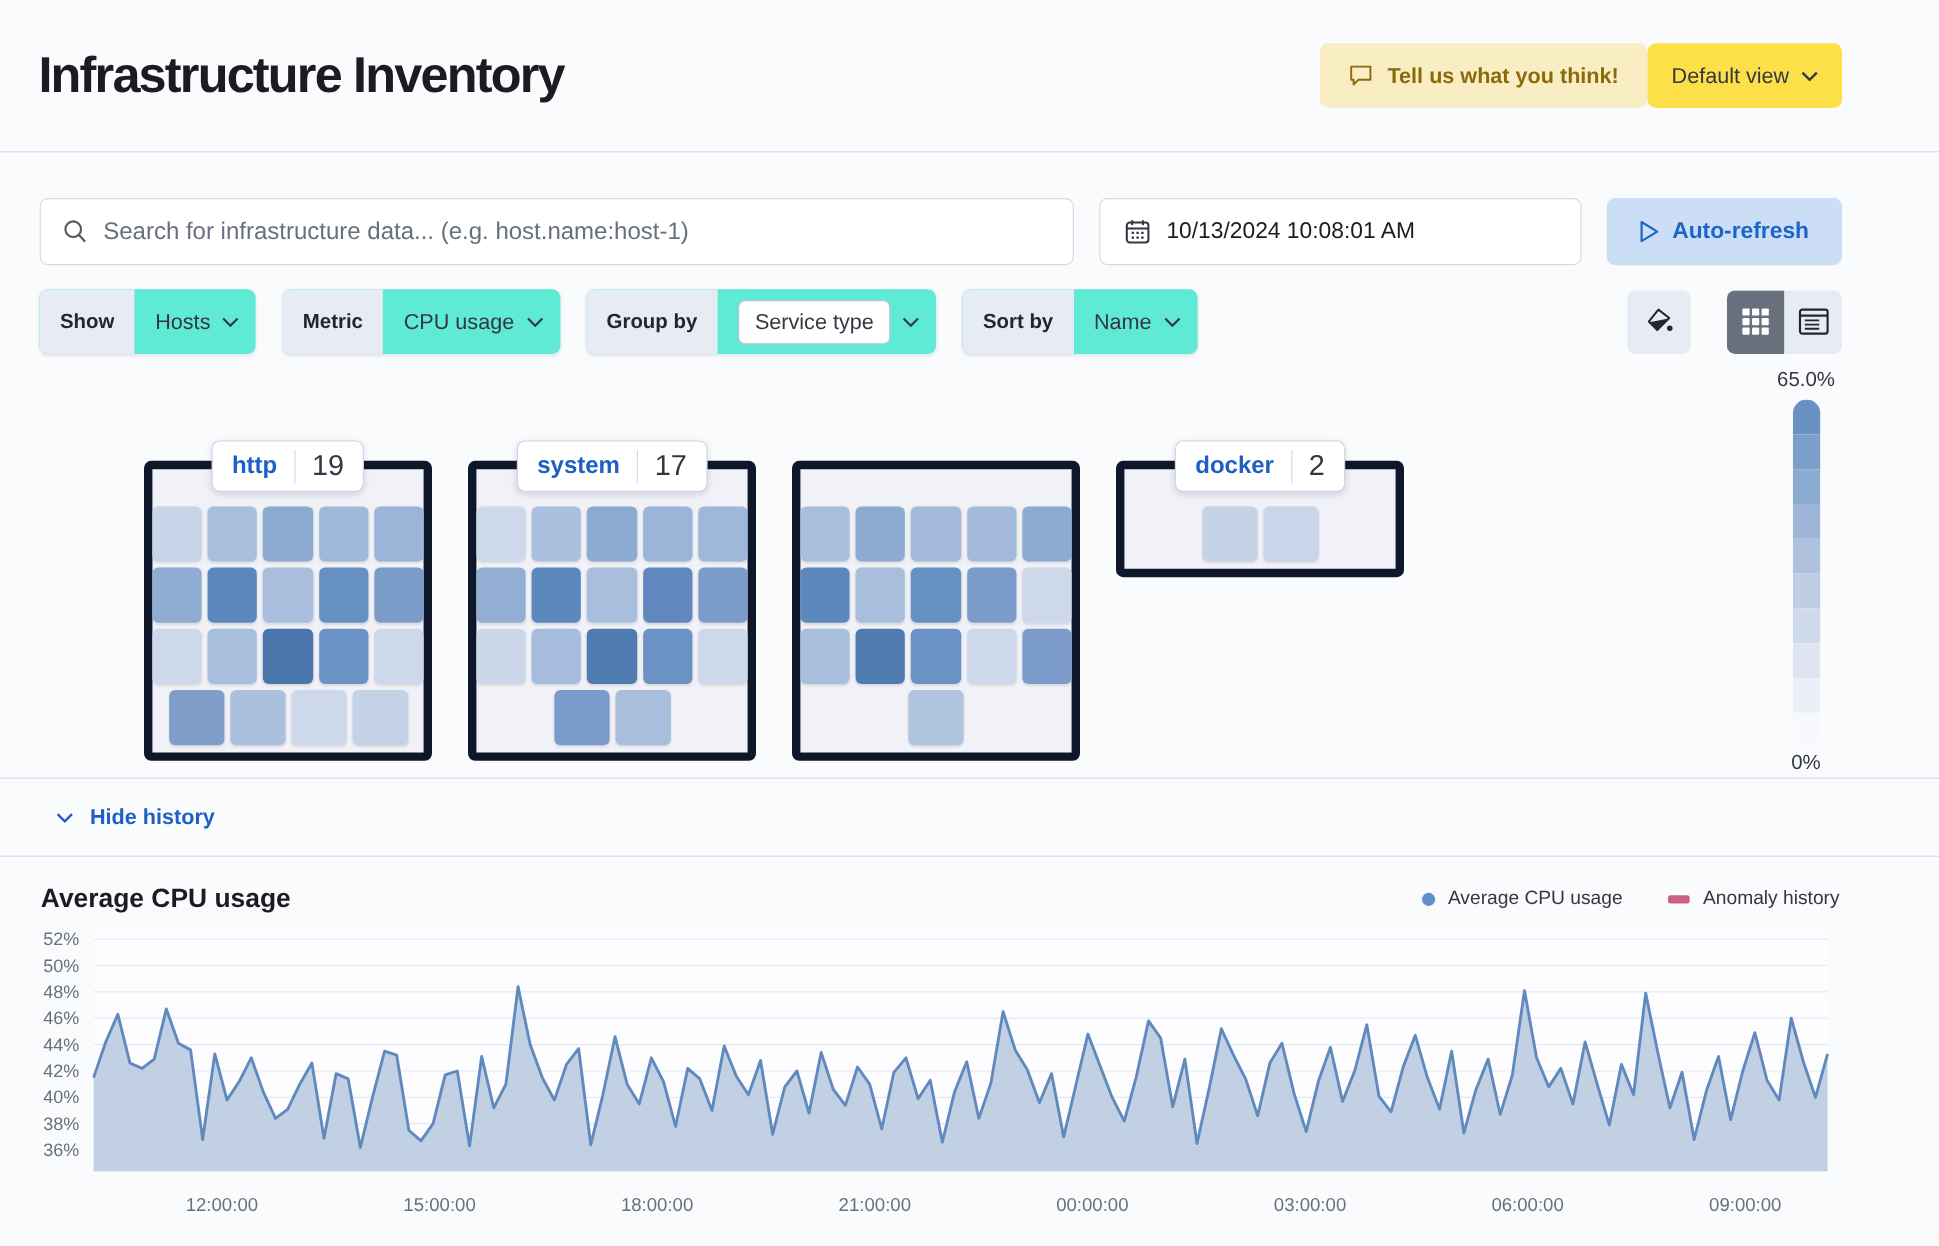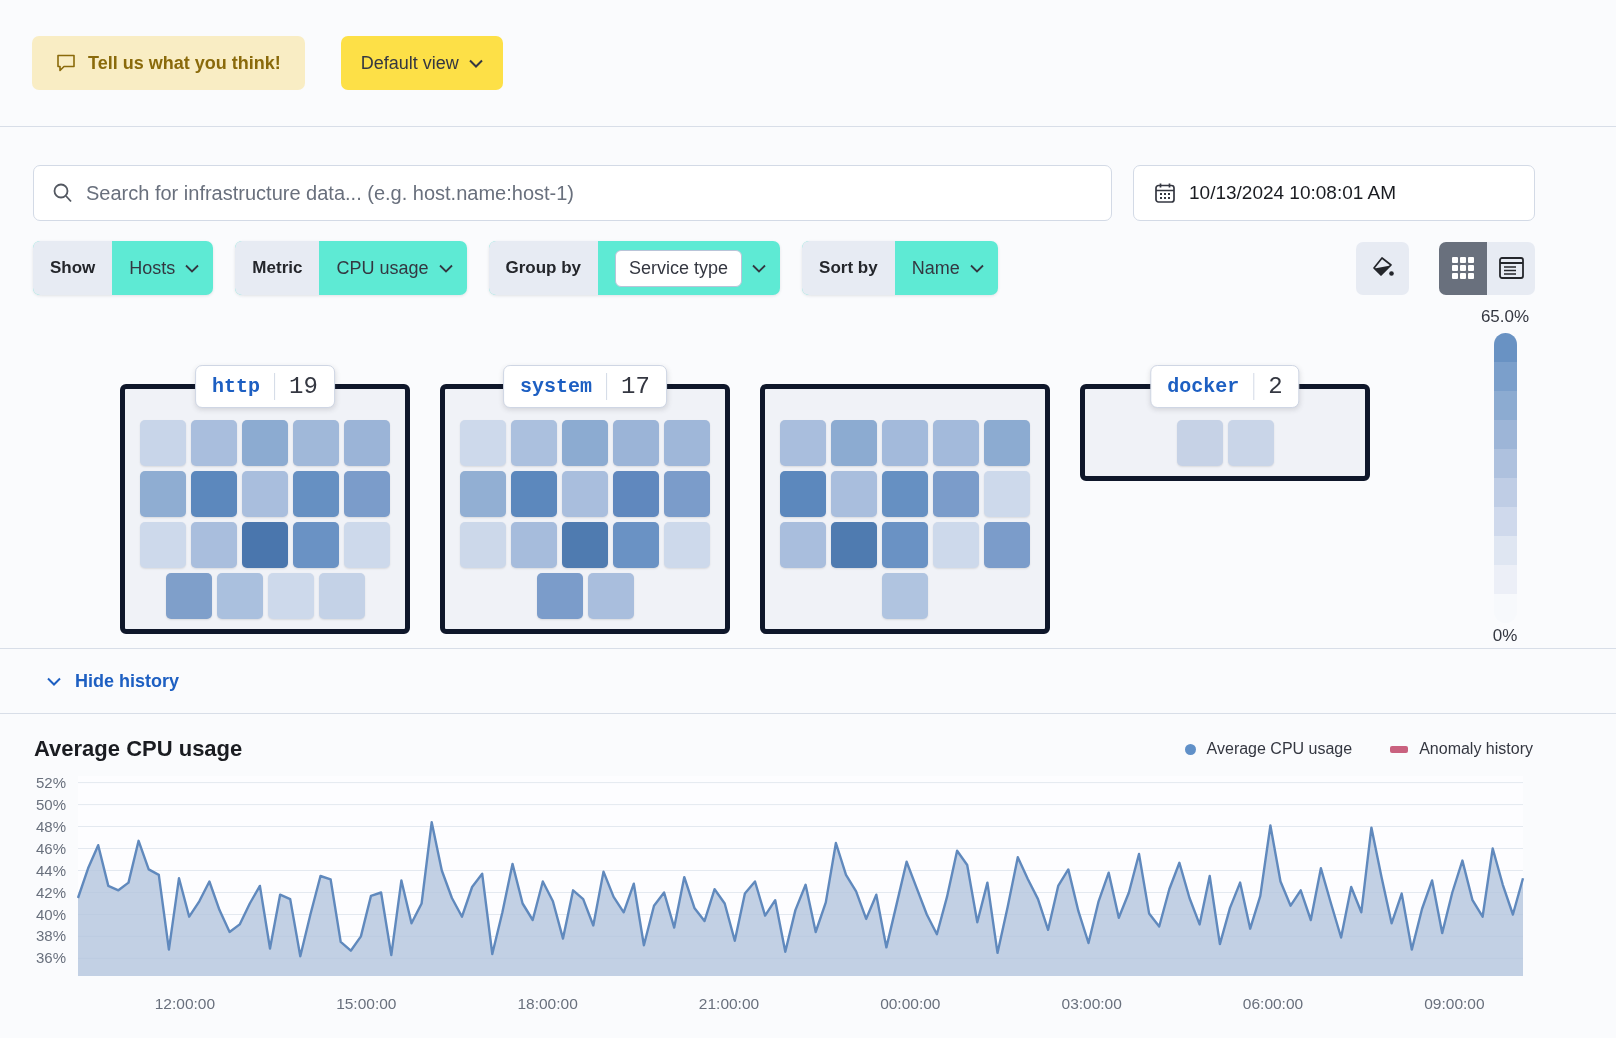--- a/index.html
+++ b/index.html
@@ -3,21 +3,21 @@
 <meta charset="utf-8">
 <style>
   * { box-sizing: border-box; margin: 0; padding: 0; }
   html,body { width:1616px; height:1038px; overflow:hidden; }
   body { background:#fafbfd; font-family:"Liberation Sans", sans-serif; color:#343741; }
 
   
   .page-header { height:127px; display:flex; align-items:center; justify-content:space-between;
     padding:0 81px 0 32px; border-bottom:1px solid #d8dee8; }
   .page-title { font-size:42px; font-weight:700; letter-spacing:-1.5px; color:#1a1c21; }
-  .header-actions { display:flex; gap:36px; align-items:center; }
+  .header-actions { display:flex; align-items:center; }
   .btn { border:none; cursor:pointer; border-radius:7px; display:inline-flex; align-items:center;
     gap:10px; font-family:inherit; font-size:18px; }
   .feedback-btn { background:#f9edc4; color:#8a6a0b; font-weight:600; height:54px; padding:0 24px; }
   .view-btn { background:#fde047; color:#343741; font-weight:500; height:54px; padding:0 20px;text-align:right; }
 
   
   .toolbar-row { margin:38px 81px 0 33px; display:flex; gap:21px; }
   .search-box { flex:1; height:56px; background:#fff; border:1px solid #d3dae6; border-radius:7px;
     display:flex; align-items:center; padding:0 18px; gap:12px; }
   .search-box input { border:none; outline:none; flex:1; font-size:20px; font-family:inherit; color:#343741; background:transparent; }
@@ -40,22 +40,22 @@
   .icon-btn { width:53px; height:53px; border-radius:7px; background:#e7ebf3; border:none; cursor:pointer;
     display:flex; align-items:center; justify-content:center; }
   .segmented { display:flex; border-radius:7px; overflow:hidden; margin-left:8px; }
   .segment { width:48px; height:53px; display:flex; align-items:center; justify-content:center; border:none; cursor:pointer; }
   .segment.selected { background:#69707d; }
   .segment.unselected { background:#e7ebf3; }
 
   
   .waffle-section { position:relative; height:345px; margin-top:8px; }
   .groups { display:flex; gap:30px; align-items:flex-start; margin-left:120px; padding-top:81px; }
-  .group-card { position:relative; width:290px; background:#f0f2f7; border:5px solid #0f172a;
-    border-radius:6px;font-family:Liberation Mono, monospace; }
+  .group-card { position:relative; width:240px; background:#f0f2f7; border:7px solid #0f172a;
+    border-radius:6px; }
   .group-badge { position:absolute; top:-24px; left:50%; transform:translateX(-50%); height:43px;
     background:#fff; border:1px solid #cfd6e4; border-radius:7px; box-shadow:0 2px 5px rgba(52,55,65,.15);
     display:flex; align-items:center; padding:0 16px; white-space:nowrap; cursor:pointer; }
   .group-name { color:#1d5fc2; font-weight:700; font-size:20px; }
   .group-count { color:#343741; font-size:24px; border-left:1px solid #d3dae6; margin-left:14px; padding-left:14px; }
   .tile-rows { padding-top:31px; }
   .tile-row { display:flex; justify-content:center; gap:5px; margin-bottom:5px; }
   .tile { width:46px; height:46px; border-radius:5px; box-shadow:0 1px 2px rgba(0,0,0,.10); cursor:pointer; }
 
   .color-legend { position:absolute; top:4px; right:66px; width:90px; display:flex; flex-direction:column; align-items:center; }
@@ -76,20 +76,21 @@
   .chart-legend { display:flex; gap:38px; align-items:center; }
   .legend-item { display:flex; align-items:center; gap:11px; font-size:16px; color:#343741; }
   .legend-dot { width:11px; height:11px; border-radius:50%; }
   .legend-swatch { width:18px; height:7px; border-radius:2px; }
   .chart-wrap { margin-top:4px; }
 </style>
 </head>
 <body>
 
 <header class="page-header">
+  <h1 class="page-title">Infrastructure Inventory</h1>
   <div class="header-actions">
     <button class="btn feedback-btn">
       <svg class="ic" width="22" height="20" viewBox="0 0 22 20" fill="none" stroke="#8a6a0b" stroke-width="1.6">
         <path d="M2 2.5 h16 v11 h-10 l-4 4 v-4 h-2 z" stroke-linejoin="round"></path>
       </svg>
       <span>Tell us what you think!</span>
     </button>
     <button class="btn view-btn">
       <span>Default view</span>
       <svg class="chev" viewBox="0 0 14 9" fill="none" stroke="#343741" stroke-width="2">
@@ -108,20 +109,26 @@
     <input type="text" placeholder="Search for infrastructure data... (e.g. host.name:host-1)" style="">
   </div>
   <div class="date-picker">
     <svg width="22" height="22" viewBox="0 0 22 22" fill="none" stroke="#343741" stroke-width="1.7">
       <rect x="2" y="3.5" width="18" height="16.5" rx="2.5"></rect>
         <path d="M2 8.5 h18 M6.5 1.5 v4 M15.5 1.5 v4"></path>
       <path d="M6 12 h2 M10 12 h2 M14 12 h2 M6 16 h2 M10 16 h2 M14 16 h2" stroke-width="1.8"></path>
     </svg>
     <span>10/13/2024 10:08:01 AM</span>
   </div>
+  <button class="btn refresh-btn">
+    <svg width="17" height="20" viewBox="0 0 17 20" fill="none" stroke="#1b64c8" stroke-width="1.8" stroke-linejoin="round">
+      <path d="M2 2 L15 10 L2 18 Z"></path>
+    </svg>
+    <span>Auto-refresh</span>
+  </button>
 </div>
 
 <div class="filter-row">
   <div class="filter-group">
     <span class="filter-label">Show</span>
     <span class="filter-value">
       <span>Hosts</span>
       <svg class="chev" viewBox="0 0 14 9" fill="none" stroke="#343741" stroke-width="1.8">
           <path d="M1 1.5 L7 7.5 L13 1.5"></path>
         </svg>

